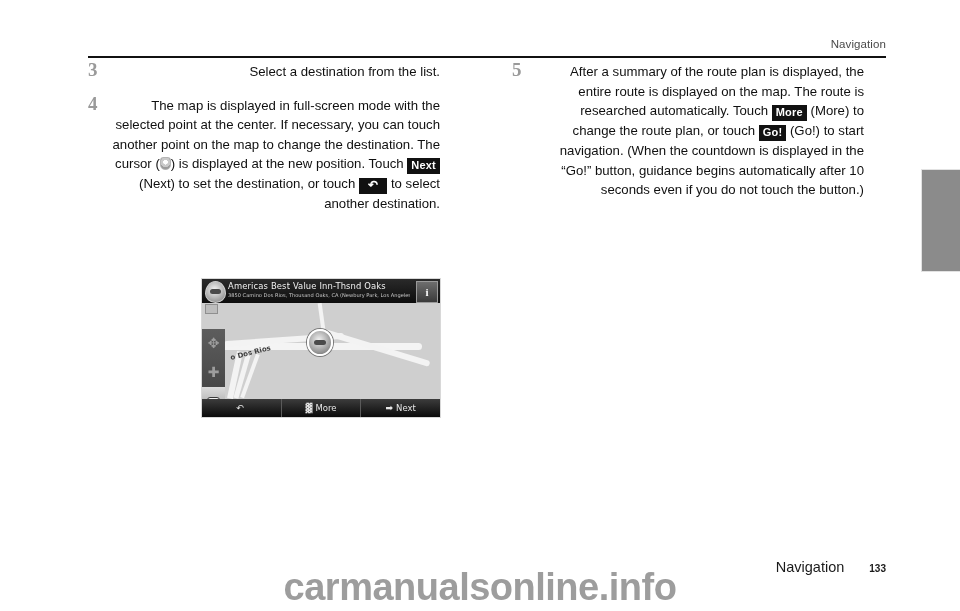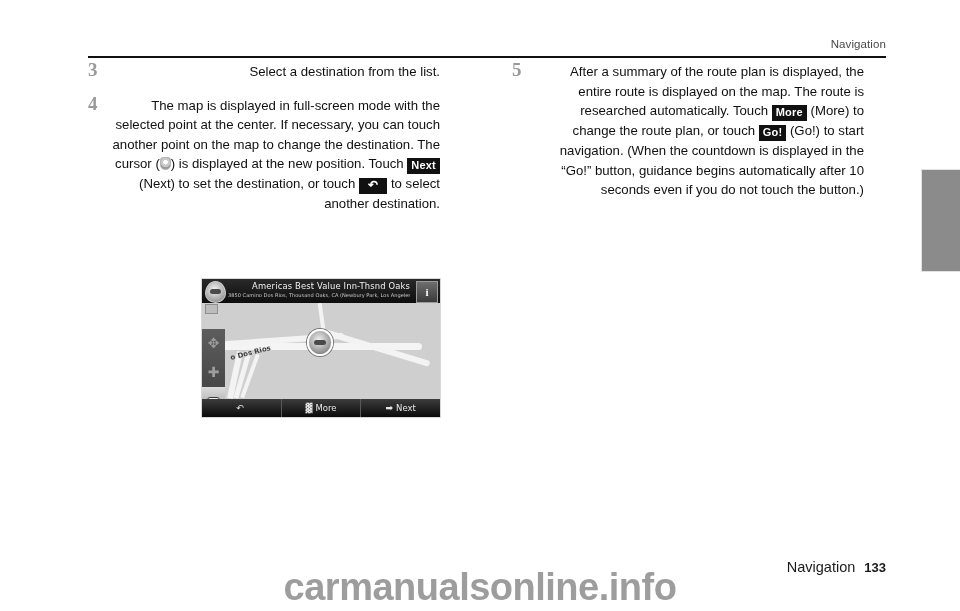--- a/index.html
+++ b/index.html
@@ -75,21 +75,20 @@
     border:1px solid #cfcfcf;
   }
   .poi-badge:after{
     content:"";position:absolute;left:4px;top:7px;width:11px;height:5px;
     border-radius:3px;background:#4a4a4a;
   }
   .head-title{
     position:absolute;left:26px;top:2px;right:30px;
     color:#f2f2f2;font-size:8.4px;letter-spacing:.15px;white-space:nowrap;
     overflow:hidden;
-    text-align:right;
   }
   .head-sub{
     position:absolute;left:26px;top:12.5px;right:30px;
     color:#c9c9c9;font-size:5.1px;letter-spacing:0;white-space:nowrap;
     overflow:hidden;
   }
   .info-btn{
     position:absolute;right:2px;top:2px;width:20px;height:20px;
     background:linear-gradient(#6e6e6e,#3a3a3a);border:1px solid #9a9a9a;
     color:#fff;font-size:11px;font-weight:bold;text-align:center;line-height:20px;
@@ -141,21 +140,21 @@
   }
   .btnbar > div:first-child{border-left:none;}
   .gly{font-size:9px;margin-right:3px;}
 
   
   .footer{
     position:absolute;right:74px;bottom:36px;
     font-size:14.5px;color:#1a1a1a;
   }
   .footer .f-word{font-size:14.5px;}
-  .footer .f-num{font-size:13px;font-weight:bold;margin-left:9px;}
+  .footer .f-num{font-size:10px;font-weight:bold;margin-left:25px;}
   .watermark{
     position:absolute;left:0;right:0;bottom:2px;text-align:center;
     font-size:38px;color:#9d9d9d;letter-spacing:-.5px;
     font-family:"Liberation Sans", sans-serif;
     font-weight:bold;
   }
 </style>
 </head>
 <body>
 

